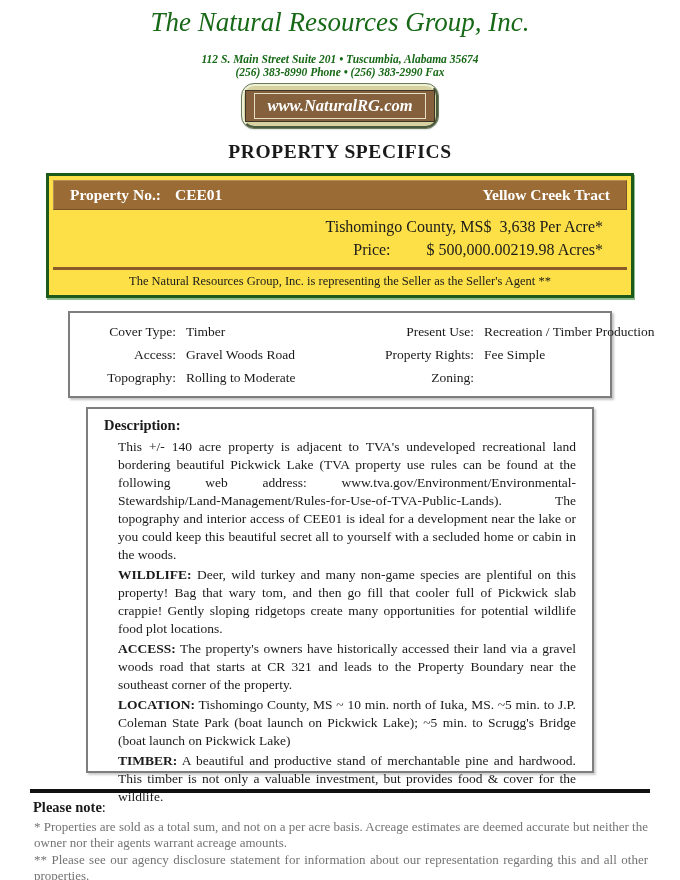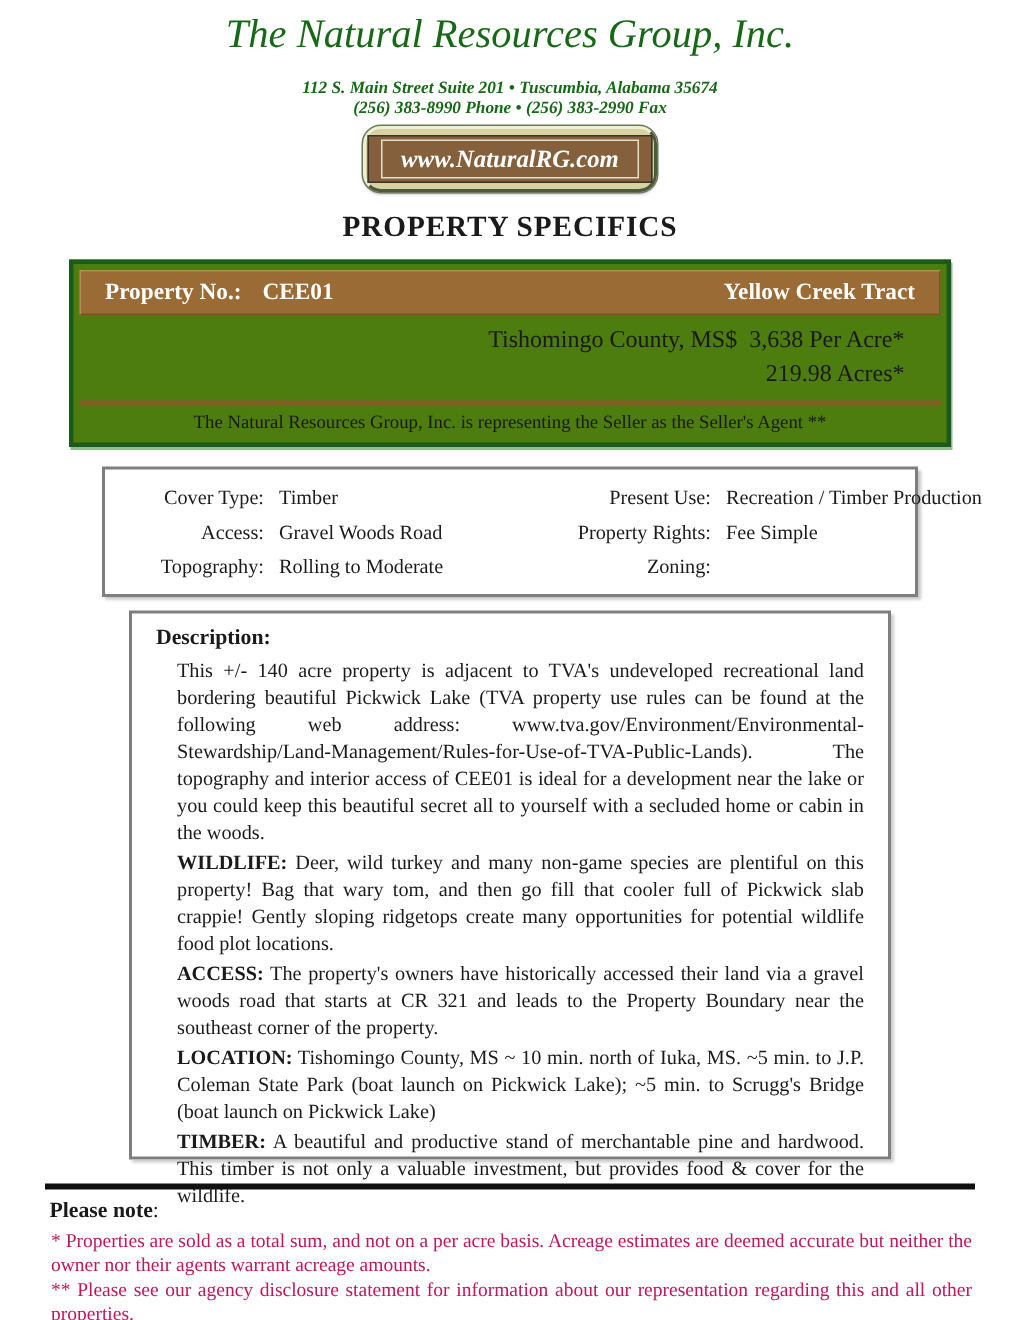--- a/index.html
+++ b/index.html
@@ -37,21 +37,21 @@
     display:block;color:#ffffff;font-weight:bold;font-style:italic;font-size:16.5px;
     line-height:21px;border:1px solid #e6dfc6;padding:1px 12px 2px;white-space:nowrap;
   }
   .page-title{
     text-align:center;font-weight:bold;font-size:19.5px;letter-spacing:0.6px;
     margin-top:12px;line-height:23px;
   }
   
   .prop-table{
     width:588px;margin:10px auto 0;border:3px solid var(--green_border);
-    padding:4px;background:#4d7c0f;box-shadow:1px 2px 0 #8FBC8F;
+    padding:4px;background:#fde047;box-shadow:1px 2px 0 #8FBC8F;
   }
   .prop-header{
     background:var(--brown_header);color:#ffffff;font-weight:bold;font-size:15.5px;
     display:flex;justify-content:space-between;align-items:center;height:30px;
     padding:0 16px;border:1px solid;border-color:#b58c55 #7a5228 #7a5228 #b58c55;
   }
   .prop-no-value{margin-left:14px;}
   .prop-rows{padding:6px 22px 0;}
   .prop-row{display:flex;justify-content:flex-end;font-size:16px;line-height:22.5px;}
   .price-value{margin-left:36px;}
@@ -79,21 +79,21 @@
     margin:2px 0 0 14px;font-size:13.5px;line-height:18px;text-align:justify;
   }
   .desc-par:first-of-type{margin-top:3px;}
   .desc-bold{font-weight:bold;}
   
   .footer-rule{border-top:4px solid #111111;margin:16px 30px 0;}
   .note-heading{font-size:14.5px;line-height:19px;margin:5px 0 0 33px;font-weight:bold;}
   .note-colon{font-weight:normal;}
   .note-par{
     margin:2px 32px 0 34px;font-size:13px;line-height:15.5px;text-align:justify;
-    color:#be185d;
+    color:#737373;
   }
 </style>
 </head>
 <body>
 
 <div class="company">The Natural Resources Group, Inc.</div>
 <div class="addr">112 S. Main Street Suite 201  • Tuscumbia, Alabama  35674</div>
 <div class="phone">(256) 383-8990 Phone  •  (256) 383-2990 Fax</div>
 
 <div class="badge-wrap">
@@ -112,20 +112,23 @@
       <span>Property No.:</span><span class="prop-no-value">CEE01</span>
     </span>
     <span>Yellow Creek Tract</span>
   </div>
   <div class="prop-rows">
     <div class="prop-row">
       <span>Tishomingo County, MS</span>
       <span class="cell-right">$  3,638 Per Acre*</span>
     </div>
     <div class="prop-row">
+      <span>
+        <span>Price:</span><span class="price-value">$ 500,000.00</span>
+      </span>
       <span class="cell-right">219.98 Acres*</span>
     </div>
   </div>
   <div class="prop-divider"></div>
   <div class="agent-note">The Natural Resources Group, Inc. is representing the Seller as the Seller's Agent  **</div>
 </div>
 
 <div class="details-box">
   <div id="details-rows">
       <div class="details-row">

